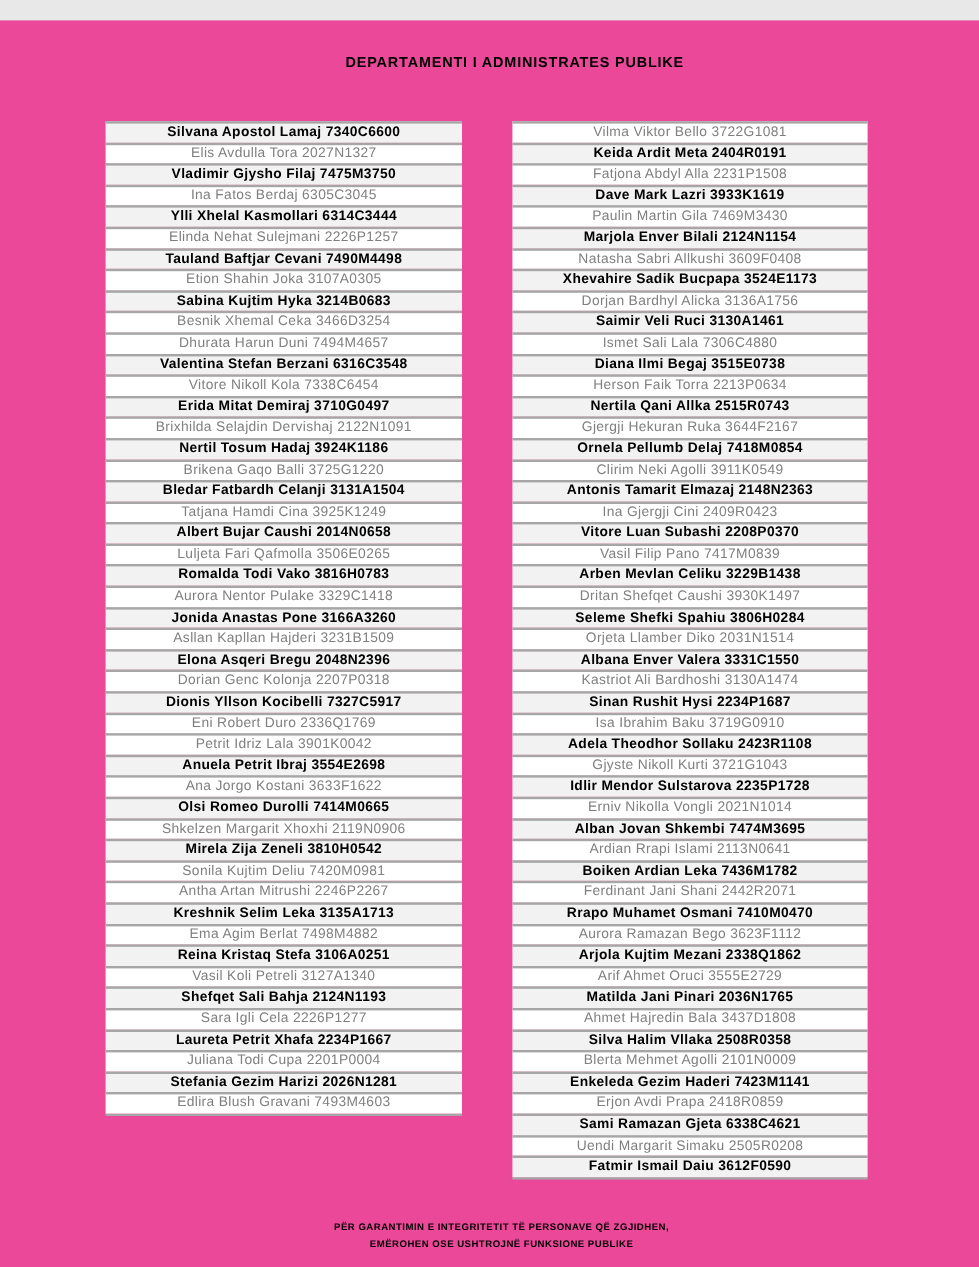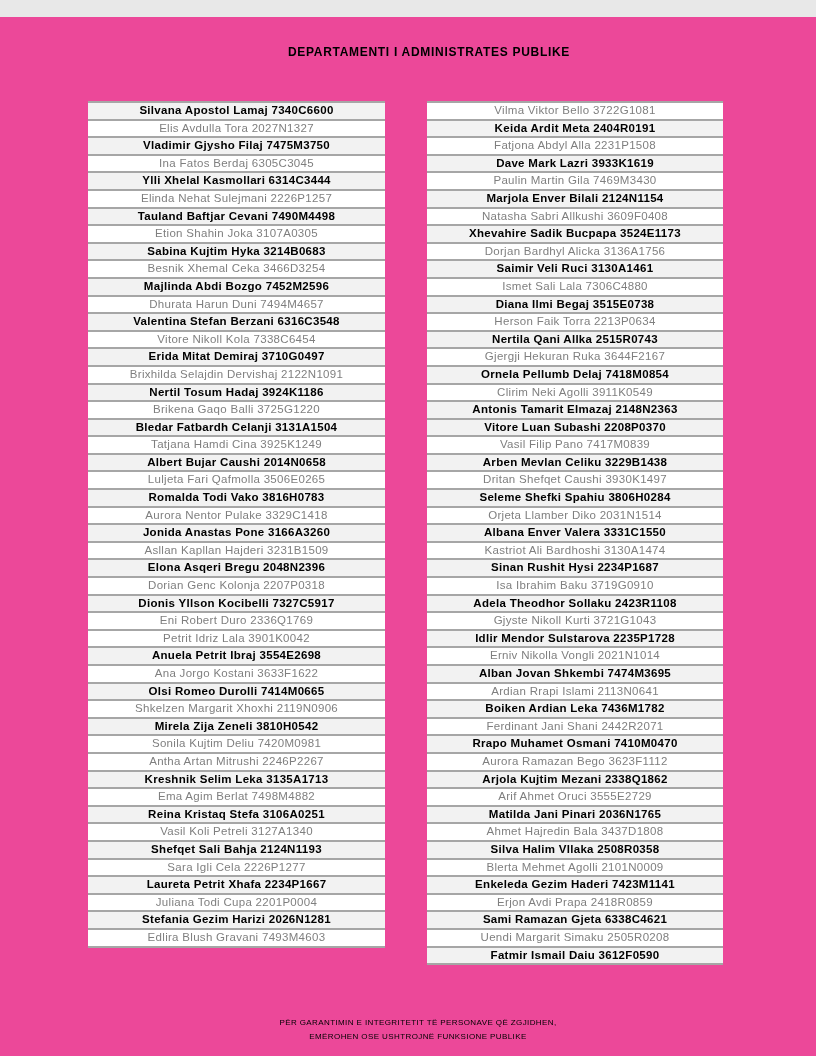--- a/index.html
+++ b/index.html
@@ -57,21 +57,21 @@
     color:var(--text-secondary);
     font-weight:normal;
   }
   .footer{
     position:absolute;
     top:999px;left:0;width:100%;
     box-sizing:border-box;
     padding-left:20px;
     text-align:center;
     font-size:8px;
-    font-weight:normal;
+    font-weight:bold;
     letter-spacing:0.4px;
     color:var(--text-primary);
     line-height:14px;
   }
 </style>
 </head>
 <body>
 
 <div class="page">
   <div class="title">DEPARTAMENTI I ADMINISTRATES PUBLIKE</div>
@@ -80,21 +80,20 @@
       <div class="row shaded">Silvana Apostol Lamaj 7340C6600</div>
       <div class="row plain">Elis Avdulla Tora 2027N1327</div>
       <div class="row shaded">Vladimir Gjysho Filaj 7475M3750</div>
       <div class="row plain">Ina Fatos Berdaj 6305C3045</div>
       <div class="row shaded">Ylli Xhelal Kasmollari 6314C3444</div>
       <div class="row plain">Elinda Nehat Sulejmani 2226P1257</div>
       <div class="row shaded">Tauland Baftjar Cevani 7490M4498</div>
       <div class="row plain">Etion Shahin Joka 3107A0305</div>
       <div class="row shaded">Sabina Kujtim Hyka 3214B0683</div>
       <div class="row plain">Besnik Xhemal Ceka 3466D3254</div>
-      <div class="row shaded">Majlinda Abdi Bozgo 7452M2596</div>
       <div class="row plain">Dhurata Harun Duni 7494M4657</div>
       <div class="row shaded">Valentina Stefan Berzani 6316C3548</div>
       <div class="row plain">Vitore Nikoll Kola 7338C6454</div>
       <div class="row shaded">Erida Mitat Demiraj 3710G0497</div>
       <div class="row plain">Brixhilda Selajdin Dervishaj 2122N1091</div>
       <div class="row shaded">Nertil Tosum Hadaj 3924K1186</div>
       <div class="row plain">Brikena Gaqo Balli 3725G1220</div>
       <div class="row shaded">Bledar Fatbardh Celanji 3131A1504</div>
       <div class="row plain">Tatjana Hamdi Cina 3925K1249</div>
       <div class="row shaded">Albert Bujar Caushi 2014N0658</div>
@@ -139,20 +138,21 @@
       <div class="row plain">Dorjan Bardhyl Alicka 3136A1756</div>
       <div class="row shaded">Saimir Veli Ruci 3130A1461</div>
       <div class="row plain">Ismet Sali Lala 7306C4880</div>
       <div class="row shaded">Diana Ilmi Begaj 3515E0738</div>
       <div class="row plain">Herson Faik Torra 2213P0634</div>
       <div class="row shaded">Nertila Qani Allka 2515R0743</div>
       <div class="row plain">Gjergji Hekuran Ruka 3644F2167</div>
       <div class="row shaded">Ornela Pellumb Delaj 7418M0854</div>
       <div class="row plain">Clirim Neki Agolli 3911K0549</div>
       <div class="row shaded">Antonis Tamarit Elmazaj 2148N2363</div>
+      <div class="row plain">Ina Gjergji Cini 2409R0423</div>
       <div class="row shaded">Vitore Luan Subashi 2208P0370</div>
       <div class="row plain">Vasil Filip Pano 7417M0839</div>
       <div class="row shaded">Arben Mevlan Celiku 3229B1438</div>
       <div class="row plain">Dritan Shefqet Caushi 3930K1497</div>
       <div class="row shaded">Seleme Shefki Spahiu 3806H0284</div>
       <div class="row plain">Orjeta Llamber Diko 2031N1514</div>
       <div class="row shaded">Albana Enver Valera 3331C1550</div>
       <div class="row plain">Kastriot Ali Bardhoshi 3130A1474</div>
       <div class="row shaded">Sinan Rushit Hysi 2234P1687</div>
       <div class="row plain">Isa Ibrahim Baku 3719G0910</div>

